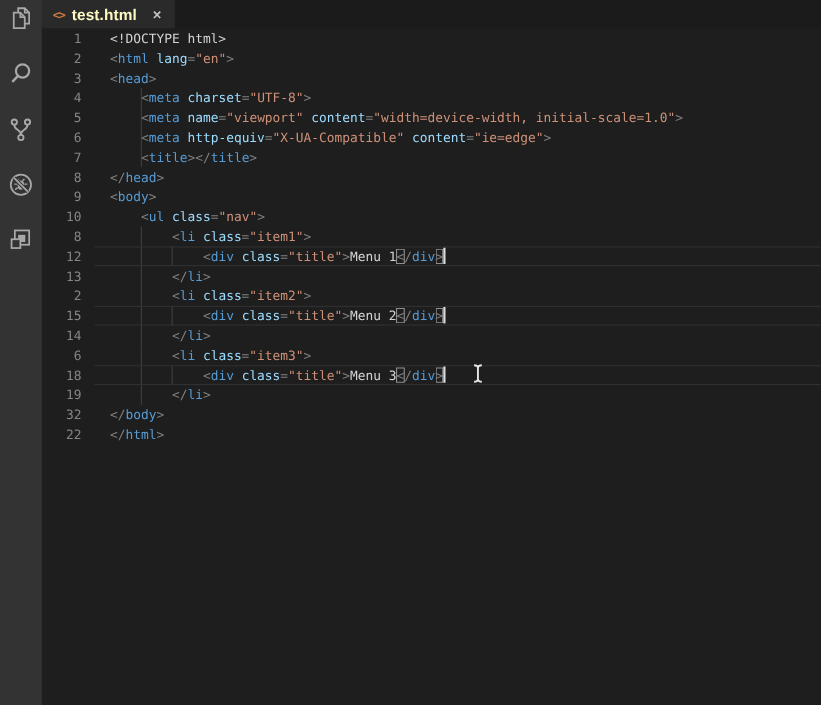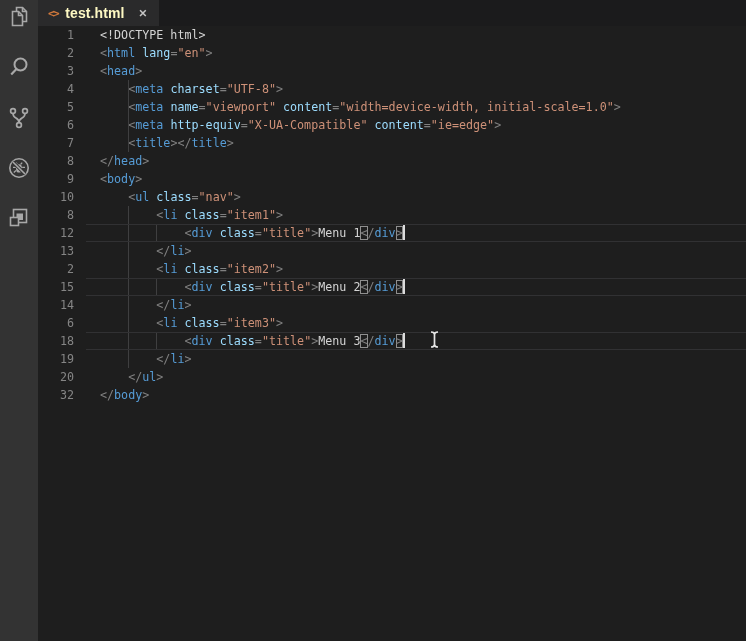--- a/index.html
+++ b/index.html
@@ -170,26 +170,26 @@
       </div>
       <div class="line active">
         <div class="gutter">18</div>
         <div class="code"><i class="guide" style="left: 28.2px;"></i><i class="guide" style="left: 56.4px;"></i><span class="tk-plain">            </span><span class="tk-punc">&lt;</span><span class="tk-tag">div</span><span class="tk-plain"> </span><span class="tk-attr">class</span><span class="tk-punc">=</span><span class="tk-str">"title"</span><span class="tk-punc">&gt;</span><span class="tk-plain">Menu 3</span><span class="tk-punc bx">&lt;</span><span class="tk-punc">/</span><span class="tk-tag">div</span><span class="tk-punc bx">&gt;</span><span class="caret"></span></div>
       </div>
       <div class="line">
         <div class="gutter">19</div>
         <div class="code"><i class="guide" style="left: 28.2px;"></i><span class="tk-plain">        </span><span class="tk-punc">&lt;/</span><span class="tk-tag">li</span><span class="tk-punc">&gt;</span></div>
       </div>
       <div class="line">
-        <div class="gutter">20</div>
-        <div class="code"><span class="tk-plain">    </span><span class="tk-punc">&lt;/</span><span class="tk-tag">ul</span><span class="tk-punc">&gt;</span></div>
+        <div class="gutter">32</div>
+        <div class="code"><span class="tk-punc">&lt;/</span><span class="tk-tag">body</span><span class="tk-punc">&gt;</span></div>
       </div>
       <div class="line">
-        <div class="gutter">32</div>
-        <div class="code"><span class="tk-punc">&lt;/</span><span class="tk-tag">body</span><span class="tk-punc">&gt;</span></div>
+        <div class="gutter">22</div>
+        <div class="code"><span class="tk-punc">&lt;/</span><span class="tk-tag">html</span><span class="tk-punc">&gt;</span></div>
       </div>
     </div>
 </div>
 
 <div class="mouse">
   <svg width="13" height="19" viewBox="0 0 13 19" fill="none">
     <path d="M3 2 Q6.5 2 6.5 4.5 M10 2 Q6.5 2 6.5 4.5 M6.5 4.5 V14.5 M3 17 Q6.5 17 6.5 14.5 M10 17 Q6.5 17 6.5 14.5" stroke="#e6e6e6" stroke-width="1.7"></path>
   </svg>
 </div>
 

